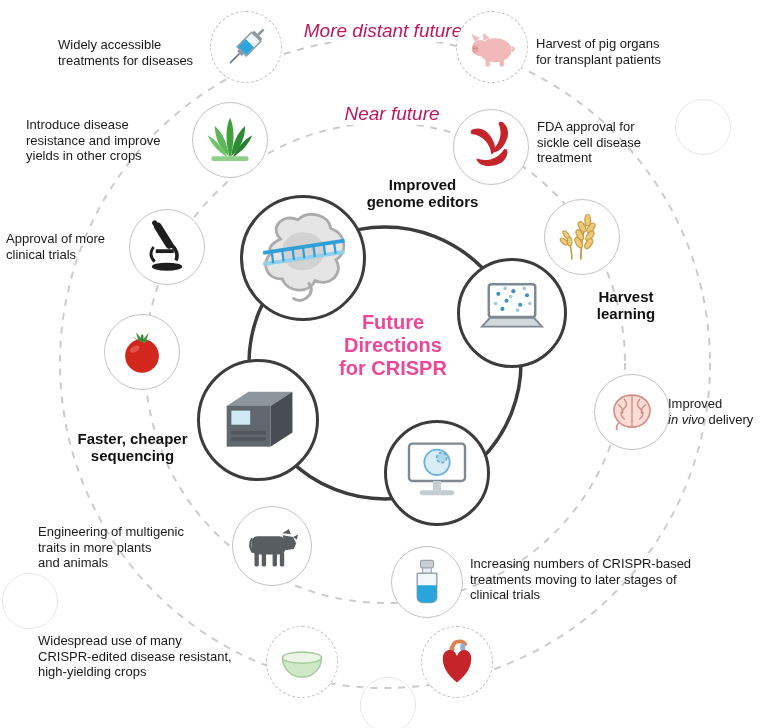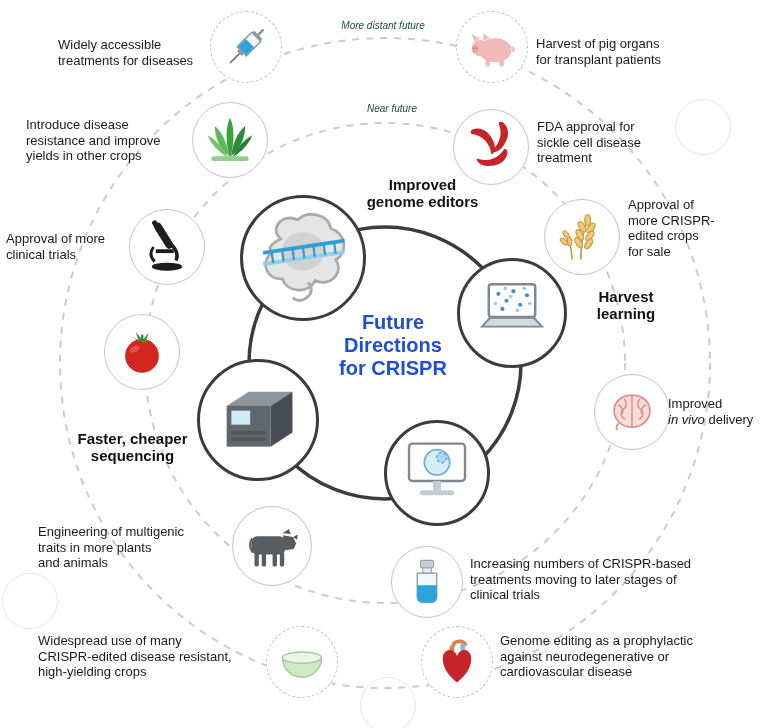--- a/index.html
+++ b/index.html
@@ -8,22 +8,22 @@
   .canvas{position:relative;width:778px;height:728px;background:#fff;overflow:hidden}
   .rings{position:absolute;left:0;top:0}
   .node{position:absolute;border-radius:50%;background:#fff;display:flex;align-items:center;justify-content:center}
   .node.core{border:3.2px solid #3c3c3c}
   .node.near{border:1.6px solid #c4c4c4}
   .node.distant{border:1.6px dashed #bdbdbd}
   .node.ghost{border:1.6px solid #e6e6e6;background:transparent}
   .txt{position:absolute;font-size:13px;line-height:15.5px;white-space:pre-line}
   .txt.c{text-align:left}
   .core-label{position:absolute;font-size:15px;line-height:17px;font-weight:bold;color:#111;text-align:center;white-space:pre-line}
-  .ring-label{position:absolute;font-style:italic;color:#14532d;font-size:10px;background:#fff;padding:0 5px;white-space:nowrap;transform:translateX(-50%)}
-  .title{position:absolute;font-size:20px;line-height:23px;font-weight:bold;color:#1d4ed8;text-align:center}
+  .ring-label{position:absolute;font-style:italic;color:#be185d;font-size:19px;background:#fff;padding:0 5px;white-space:nowrap;transform:translateX(-50%)}
+  .title{position:absolute;font-size:20px;line-height:23px;font-weight:bold;color:#ec4899;text-align:center}
   .it{}
 </style>
 </head>
 <body>
 
 <div class="canvas">
 
   <svg class="rings" width="778" height="728">
     <circle cx="385" cy="363" r="325" fill="none" stroke="#cccccc" stroke-width="2" stroke-dasharray="7 7"></circle>
     <circle cx="385" cy="363" r="240" fill="none" stroke="#cccccc" stroke-width="2" stroke-dasharray="7 7"></circle>
@@ -251,38 +251,31 @@
 learning</div>
   <div class="core-label" style="left:45px;top:430px;width:175px">Faster, cheaper
 sequencing</div>
 
   <div class="txt c" style="left:26px;top:117px;width:162px">Introduce disease
 resistance and improve
 yields in other crops</div>
   <div class="txt" style="left:537px;top:119px;width:140px">FDA approval for
 sickle cell disease
 treatment</div>
-  <div class="txt" style="left:628px;top:197px;width:112px">Approval of
-more CRISPR-
-edited crops
-for sale</div>
   <div class="txt c" style="left:6px;top:231px;width:120px">Approval of more
 clinical trials</div>
   <div class="txt" style="left:668px;top:396px;width:110px;white-space:normal"><span>Improved</span><br><i class="it">in vivo</i> <span>delivery</span></div>
   <div class="txt c" style="left:38px;top:524px;width:185px">Engineering of multigenic
 traits in more plants
 and animals</div>
   <div class="txt" style="left:470px;top:556px;width:255px">Increasing numbers of CRISPR-based
 treatments moving to later stages of
 clinical trials</div>
 
   <div class="txt c" style="left:58px;top:37px;width:164px">Widely accessible
 treatments for diseases</div>
   <div class="txt" style="left:536px;top:36px;width:160px">Harvest of pig organs
 for transplant patients</div>
   <div class="txt c" style="left:38px;top:633px;width:228px">Widespread use of many
 CRISPR-edited disease resistant,
 high-yielding crops</div>
-  <div class="txt" style="left:500px;top:633px;width:238px">Genome editing as a prophylactic
-against neurodegenerative or
-cardiovascular disease</div>
 
 </div>
 
 </body></html>

